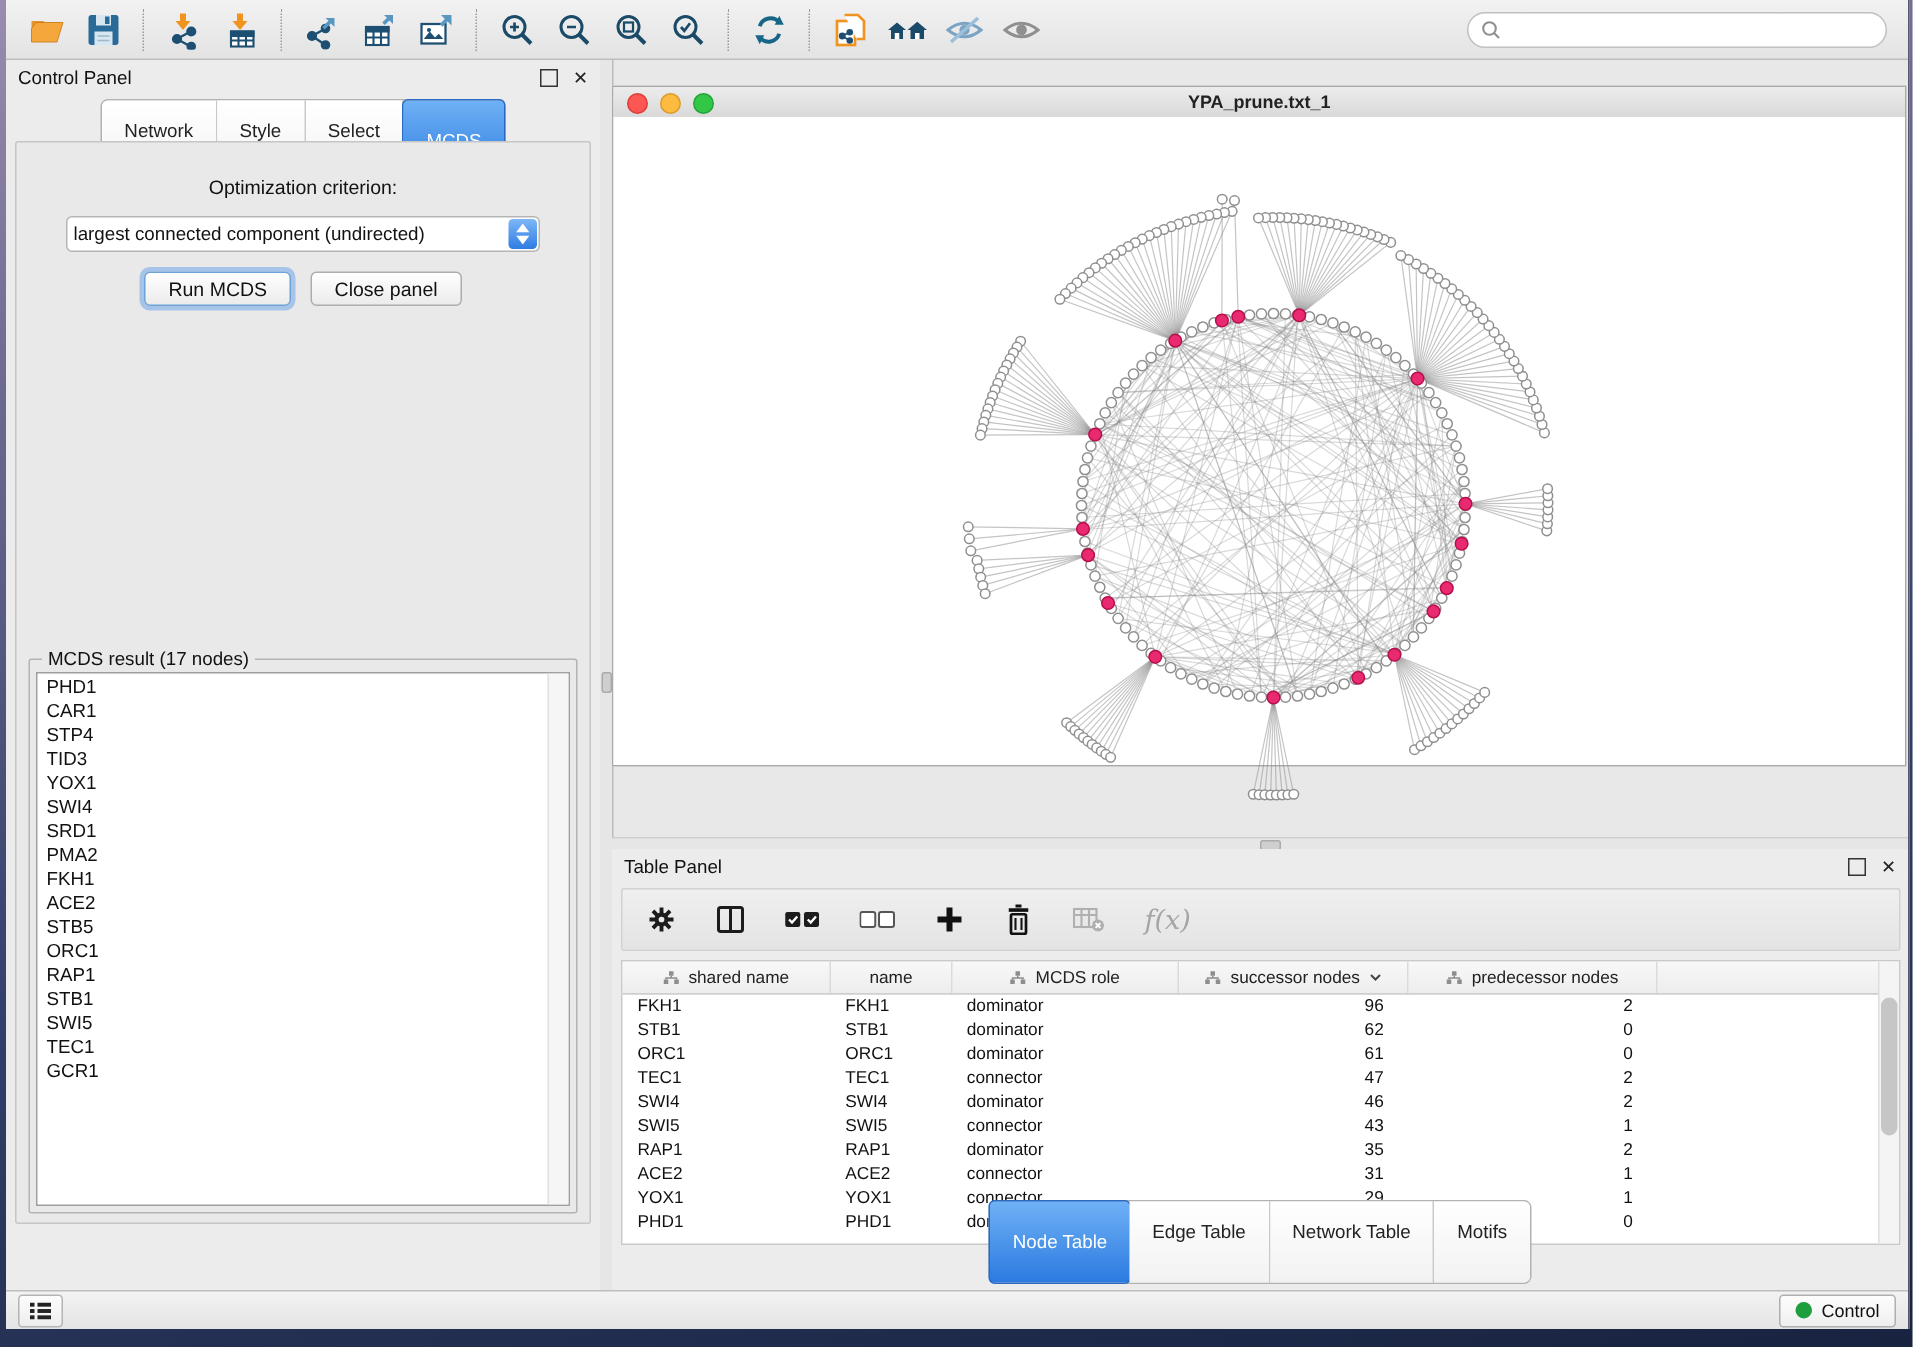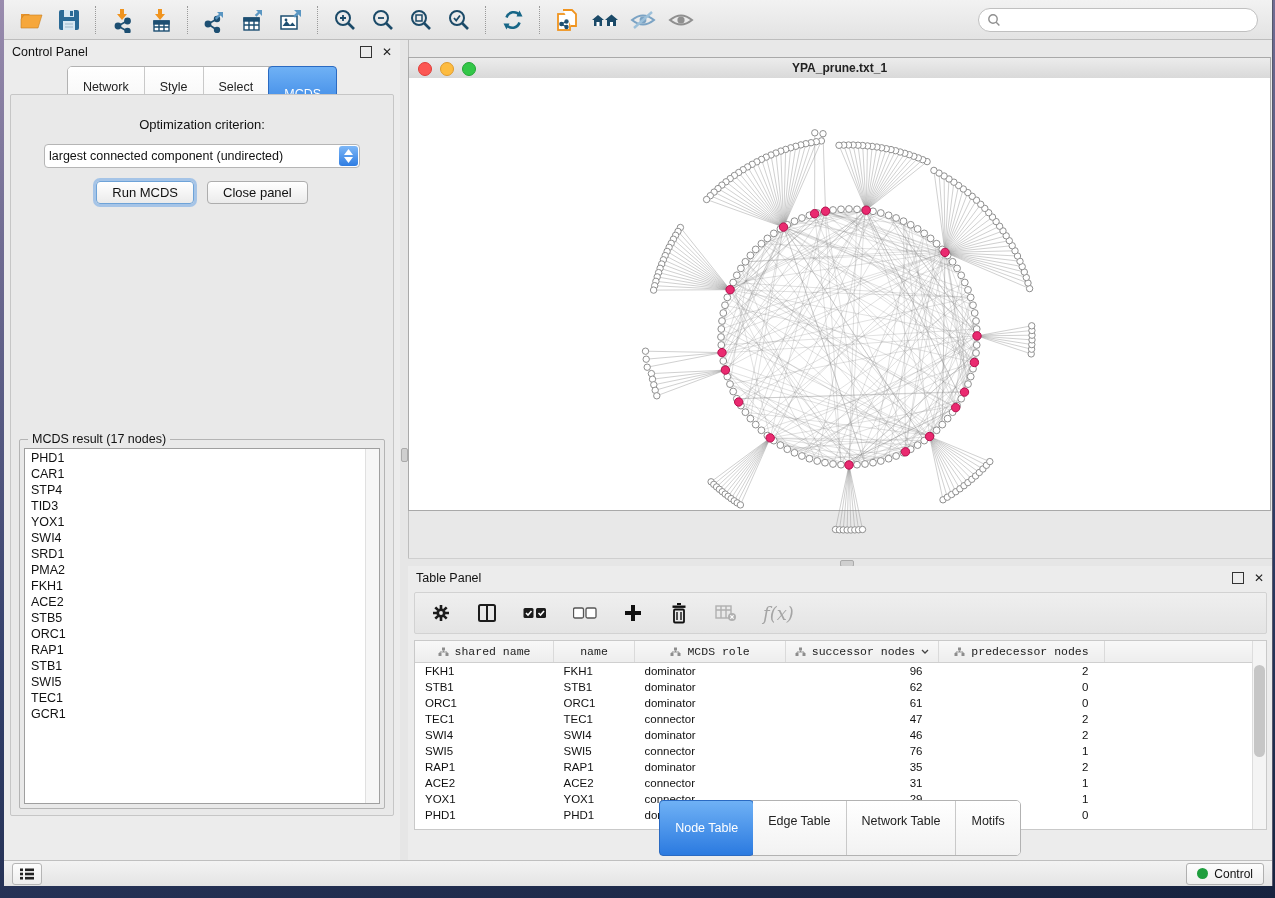--- a/index.html
+++ b/index.html
@@ -68,21 +68,21 @@
   
   .tpanel{position:absolute;left:0;top:526px;right:0;bottom:0;background:#ececec;}
   .ttoolbar{position:absolute;left:6px;right:5px;top:26px;height:42px;background:linear-gradient(#efefef,#e4e4e4);
     border:1px solid #d2d2d2;border-radius:2px;display:flex;align-items:center;gap:26px;padding-left:16px;box-sizing:border-box;}
   .tico{display:flex;align-items:center;justify-content:center;cursor:default;}
   .fx{font-family:"DejaVu Serif",serif;font-style:italic;color:#a5a5a5;font-size:18px;}
   .tablewrap{position:absolute;left:6px;right:5px;top:74px;bottom:30px;background:#fff;border:1px solid #c9c9c9;overflow:hidden;}
   table.tbl{border-collapse:collapse;table-layout:fixed;width:841px;}
   .tbl th{height:21px;background:linear-gradient(#f8f8f8,#ededed);border-right:1px solid #dadada;
     border-bottom:1px solid #cfcfcf;font-weight:normal;font-size:11.5px;color:#222;padding:0;}
-  .thflex{display:flex;align-items:center;justify-content:center;gap:6px;font-family:Liberation Mono, monospace;}
+  .thflex{display:flex;align-items:center;justify-content:center;gap:6px;}
   .tbl td{height:16px;font-size:11.5px;color:#111;padding:0 0 0 10px;white-space:nowrap;overflow:hidden;}
   .tbl td.num{text-align:right;padding:0 16px 0 0;}
   .vtrack{position:absolute;right:0;top:0;bottom:0;width:13px;background:#f4f4f4;border-left:1px solid #ddd;}
   .vthumb{position:absolute;right:1px;top:24px;width:11px;height:92px;background:#c6c6c6;border-radius:6px;}
   .bottabs{position:absolute;left:0;right:0;bottom:4px;display:flex;justify-content:center;margin-top:37px;}
   
   .statusbar{position:absolute;left:0;right:0;bottom:0;height:26px;background:linear-gradient(#f3f3f3,#e4e4e4);
     border-top:1px solid #bfbfbf;display:flex;align-items:center;padding:0 8px;box-sizing:border-box;}
   .listbtn{width:28px;height:20px;border:1px solid #b5b5b5;border-radius:3px;background:linear-gradient(#fdfdfd,#ededed);
     display:flex;align-items:center;justify-content:center;}
@@ -1130,21 +1130,21 @@
                   <td>SWI4</td>
                   <td>dominator</td>
                   <td class="num">46</td>
                   <td class="num">2</td>
                   <td></td>
                 </tr>
                 <tr>
                   <td>SWI5</td>
                   <td>SWI5</td>
                   <td>connector</td>
-                  <td class="num">76</td>
+                  <td class="num">43</td>
                   <td class="num">1</td>
                   <td></td>
                 </tr>
                 <tr>
                   <td>RAP1</td>
                   <td>RAP1</td>
                   <td>dominator</td>
                   <td class="num">35</td>
                   <td class="num">2</td>
                   <td></td>

